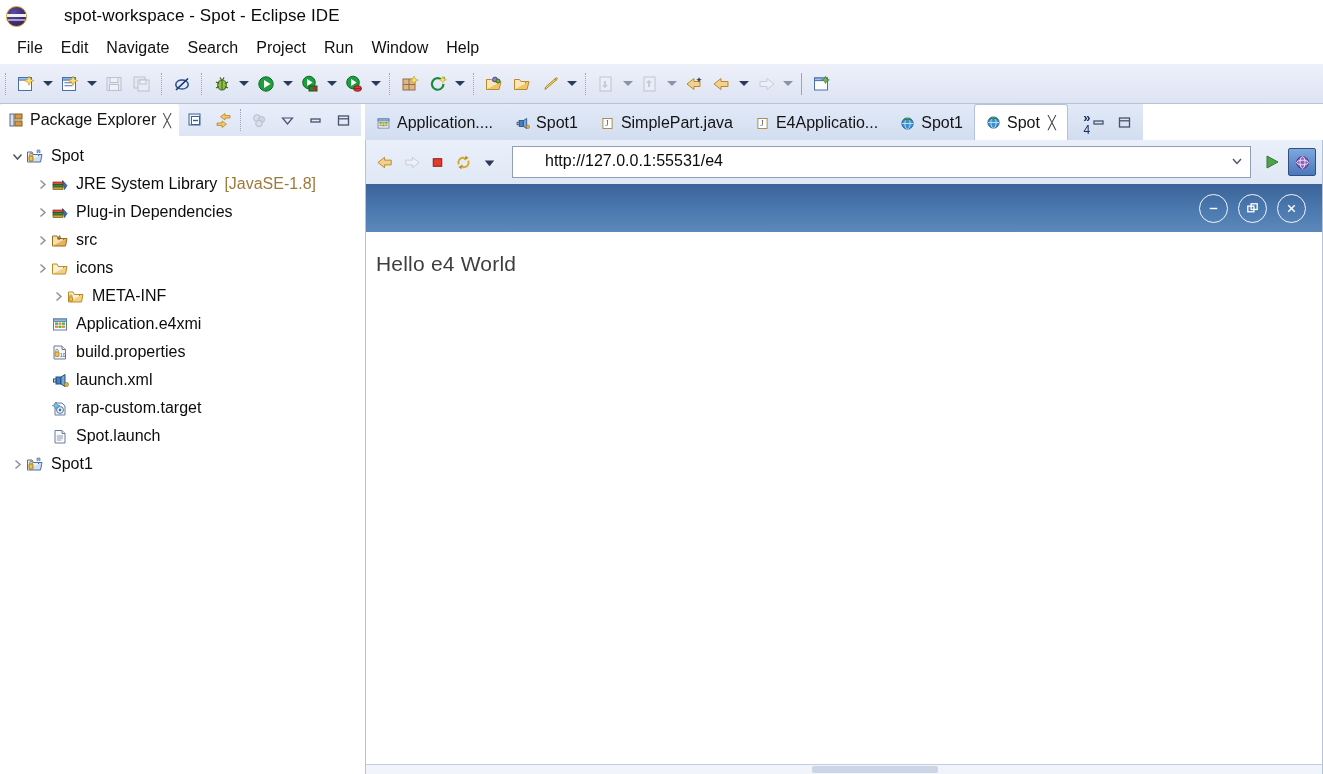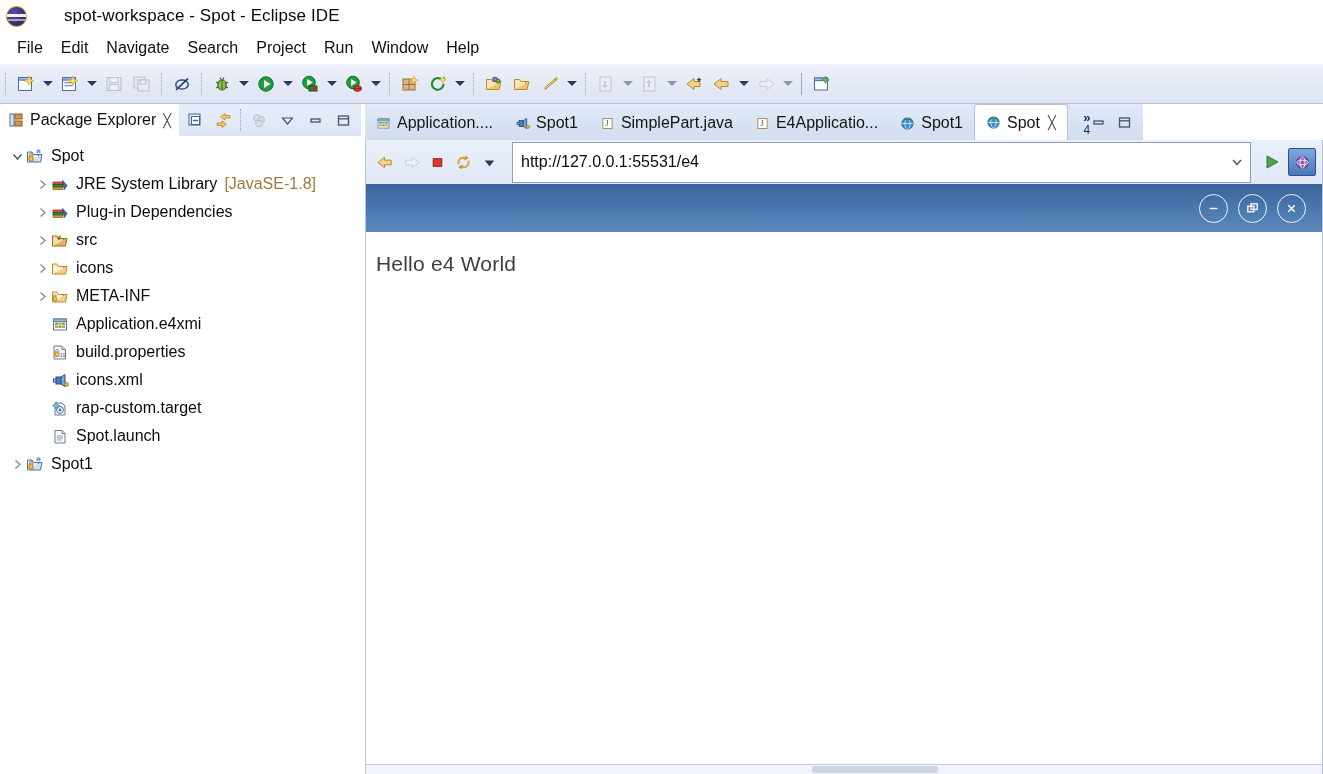--- a/index.html
+++ b/index.html
@@ -300,27 +300,28 @@
   }
   .bt-btn {
     width: 24px; height: 24px;
     display: flex; align-items: center; justify-content: center;
     flex: 0 0 auto;
     margin: 0 1px;
     border-radius: 2px;
   }
   .url-wrap {
     flex: 1 1 auto;
-    height: 41px;
+    height: 32px;
     margin: 0 8px 0 10px;
     background: #ffffff;
     border: 1px solid #919eb5;
     display: flex;
-    align-items: center;
-    box-sizing: border-box;
+    align-items: flex-start;
+    box-sizing: border-box;
+    padding-left: 24px;
   }
   .url-input {
     flex: 1 1 auto;
     border: none; outline: none;
     font-size: 16px;
     font-family: "Liberation Sans", sans-serif;
     color: #0b0b0b;
     padding: 0 8px;
     background: transparent;
     height: 27px;
@@ -768,21 +769,21 @@
           </span>
           <span class="tree-icon">
             <svg width="18" height="17" viewBox="0 0 18 17">
               <path d="M1.5 14 L3 6.5 L16 6.5 L14.5 14 Z" fill="#f3d089" stroke="#ba8c24"></path>
               <path d="M1.5 14 L1.5 4 L6 4 L7.3 6.5 L12.5 6.5 L12.5 8" fill="#fcf0d4" stroke="#ba8c24"></path>
             </svg>
           </span>
           <span class="tree-label">icons</span>
         </div>
 
-        <div class="tree-row" style="padding-left:33px">
+        <div class="tree-row" style="padding-left:49px">
           <span class="twisty closed">
             <svg width="11" height="11" viewBox="0 0 11 11">
                 <path d="M3.5 1.5 L8 5.5 L3.5 9.5" fill="none" stroke="#8a929d" stroke-width="1.5"></path>
               </svg>
           </span>
           <span class="tree-icon">
             <svg width="18" height="17" viewBox="0 0 18 17">
               <path d="M1.5 14 L3 6.5 L16 6.5 L14.5 14 Z" fill="#f3d089" stroke="#ba8c24"></path>
               <path d="M1.5 14 L1.5 4 L6 4 L7.3 6.5 L12.5 6.5 L12.5 8" fill="#fcf0d4" stroke="#ba8c24"></path>
               <rect x="2.2" y="9" width="3.4" height="4" rx=".8" fill="#f2c14e" stroke="#9a7214" stroke-width=".7"></rect>
@@ -824,21 +825,21 @@
 
         <div class="tree-row" style="padding-left:51px">
           <span class="tree-icon">
             <svg width="18" height="17" viewBox="0 0 18 17">
               <rect x="5" y="5" width="5" height="7" fill="#4a7fbe" stroke="#23507f"></rect>
               <path d="M10 5 L14 2.5 V14.5 L10 12 Z" fill="#79a8d8" stroke="#23507f"></path>
               <rect x="2.5" y="7" width="2.5" height="3" fill="#c9d8ea" stroke="#23507f"></rect>
               <circle cx="15.5" cy="12.5" r="2" fill="#e0b43e" stroke="#9a7214" stroke-width=".7"></circle>
             </svg>
           </span>
-          <span class="tree-label">icons.xml</span>
+          <span class="tree-label">launch.xml</span>
         </div>
 
         <div class="tree-row" style="padding-left:51px">
           <span class="tree-icon">
             <svg width="18" height="17" viewBox="0 0 18 17">
               <path d="M4 3 h7 l3 3 V15 H4 Z" fill="#f3f6fb" stroke="#6b7c94"></path>
               <circle cx="9" cy="10" r="3.4" fill="#ffffff" stroke="#3b6fa8" stroke-width="1"></circle>
               <circle cx="9" cy="10" r="1.4" fill="#3b6fa8"></circle>
               <path d="M3 2 l1.2 2.6 2.6 1 -2.6 1 -1.2 2.6 -1.2 -2.6 -2.6 -1 2.6 -1z" transform="translate(2,0)" fill="#77c3e8" stroke="#2f6f9c" stroke-width=".5"></path>
             </svg>

